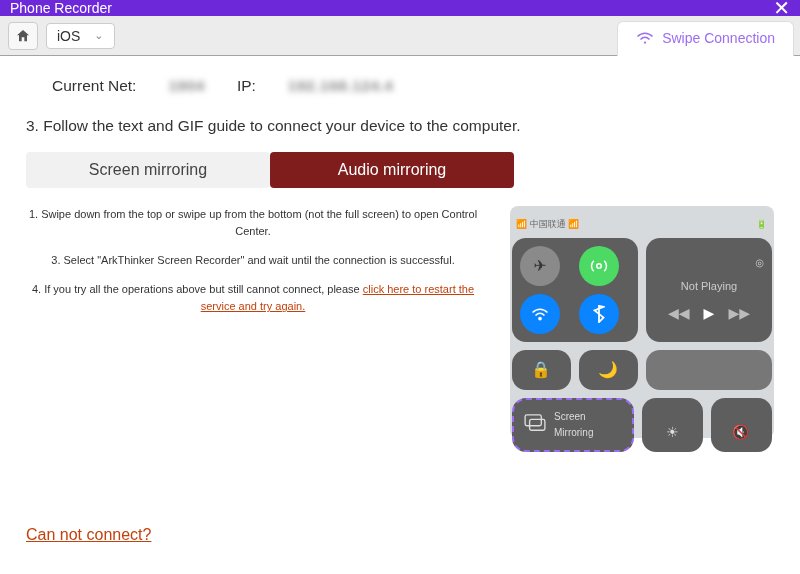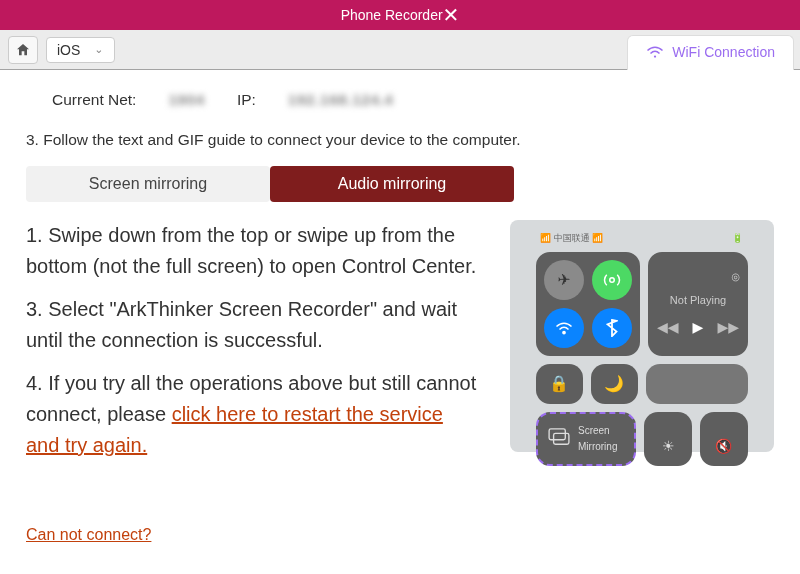--- a/index.html
+++ b/index.html
@@ -1,37 +1,37 @@
 <!DOCTYPE html>
 <html><head>
 <meta charset="utf-8">
 <style>
   * { box-sizing: border-box; margin: 0; padding: 0; }
   body { font-family: -apple-system, "Segoe UI", Arial, sans-serif; background:#fff; width:800px; height:574px; overflow:hidden; color:#333; }
-  .titlebar { background:#be185d; color:#fff; height:30px; display:flex; align-items:center; justify-content:center; padding:0 10px; font-size:14px; }
+  .titlebar { background:#6d28d9; color:#fff; height:16px; display:flex; align-items:center; justify-content:space-between; padding:0 10px; font-size:14px; }
   .close-x { font-size:20px; cursor:pointer; font-weight:300; }
   .toolbar { background:#ececec; height:40px; display:flex; align-items:center; padding:0 8px; border-bottom:1px solid #a3a3a3; position:relative; }
   .home-btn { width:30px; height:28px; display:flex; align-items:center; justify-content:center; background:#f8f8f8; border:1px solid #ccc; border-radius:4px; cursor:pointer; margin-right:8px;}
   .home-btn svg { fill:#555; }
   .dropdown { display:flex; align-items:center; background:#fff; border:1px solid #ccc; border-radius:4px; padding:4px 10px; cursor:pointer; font-size:14px; gap:14px; }
   .chevron { font-size:11px; color:#888;}
   .wifi-tab { position:absolute; right:6px; bottom:-1px; background:#fff; border:1px solid #ddd; border-bottom:none; border-radius:6px 6px 0 0; padding:8px 18px 10px; color:#9b6df0; display:flex; align-items:center; gap:8px; font-size:14px; }
   .content { padding:18px 26px 0; font-size:15.5px; line-height:1.55; }
   .row { margin-bottom:14px; }
   .net-row { display:flex; gap:32px; align-items:center; padding-left:26px; margin-bottom:16px;}
   .blur { filter: blur(3px); color:#888; font-weight:bold; letter-spacing:0.5px;}
   .tabs { display:flex; gap:0; margin:8px 0 18px; }
   .tab { width:244px; height:36px; display:flex; align-items:center; justify-content:center; border-radius:4px; font-size:16px; }
   .tab.inactive { background:#f1f1f1; color:#444; cursor:pointer;}
   .tab.active { background:#7f1d1d; color:#fff; cursor:pointer;}
   .columns { display:flex; gap:30px; }
-  .steps { flex:1; font-size:20px; }
+  .steps { flex:1; font-size:11px;text-align:center; }
   .steps p { margin-bottom:12px; }
   .link { color:#c2410c; text-decoration:underline; cursor:pointer;}
-  .phone { width:264px; height:232px; background:#d7dadc; border-radius:8px; padding:12px 26px; position:relative; }
+  .phone { width:264px; height:232px; background:#d7dadc; border-radius:8px; padding:12px 2px; position:relative; }
   .ph-status { display:flex; justify-content:space-between; font-size:9px; color:#666; margin-bottom:6px; padding:0 4px;}
   .ph-grid { display:grid; grid-template-columns: 1fr 1fr; gap:8px; }
   .tile { border-radius:14px; }
   .tile.dark { background:#5e5e5e; }
   .connectivity { display:grid; grid-template-columns:1fr 1fr; gap:8px; padding:8px; }
   .circ { width:40px; height:40px; border-radius:50%; display:flex; align-items:center; justify-content:center; }
   .circ.gray{background:#8a8a8a;} .circ.green{background:#4cd964;} .circ.blue{background:#0a84ff;}
   .nowplay { color:#ccc; font-size:11px; display:flex; flex-direction:column; align-items:center; justify-content:center; gap:8px; padding:8px;}
   .np-ctrls{display:flex;gap:14px;color:#bbb;font-size:14px;}
   .small-row { display:grid; grid-template-columns: repeat(4,1fr); gap:8px; margin-top:8px;}
@@ -59,21 +59,21 @@
   <div class="dropdown">
     <span>iOS</span>
     <span class="chevron">⌄</span>
   </div>
   <div class="wifi-tab">
     <svg width="18" height="14" viewBox="0 0 24 18" fill="none" stroke="#9b6df0" stroke-width="2">
         <path d="M2 7c6-6 14-6 20 0"></path>
         <path d="M6 11c4-4 8-4 12 0"></path>
         <circle cx="12" cy="15" r="1.5" fill="#9b6df0" stroke="none"></circle>
       </svg>
-    <span>WiFi Connection</span>
+    <span>Swipe Connection</span>
   </div>
 </div>
 
 <div class="content">
   <div class="net-row">
     <span>Current Net:</span>
     <span class="blur">1904</span>
     <span>IP:</span>
     <span class="blur">192.168.124.4</span>
   </div>

